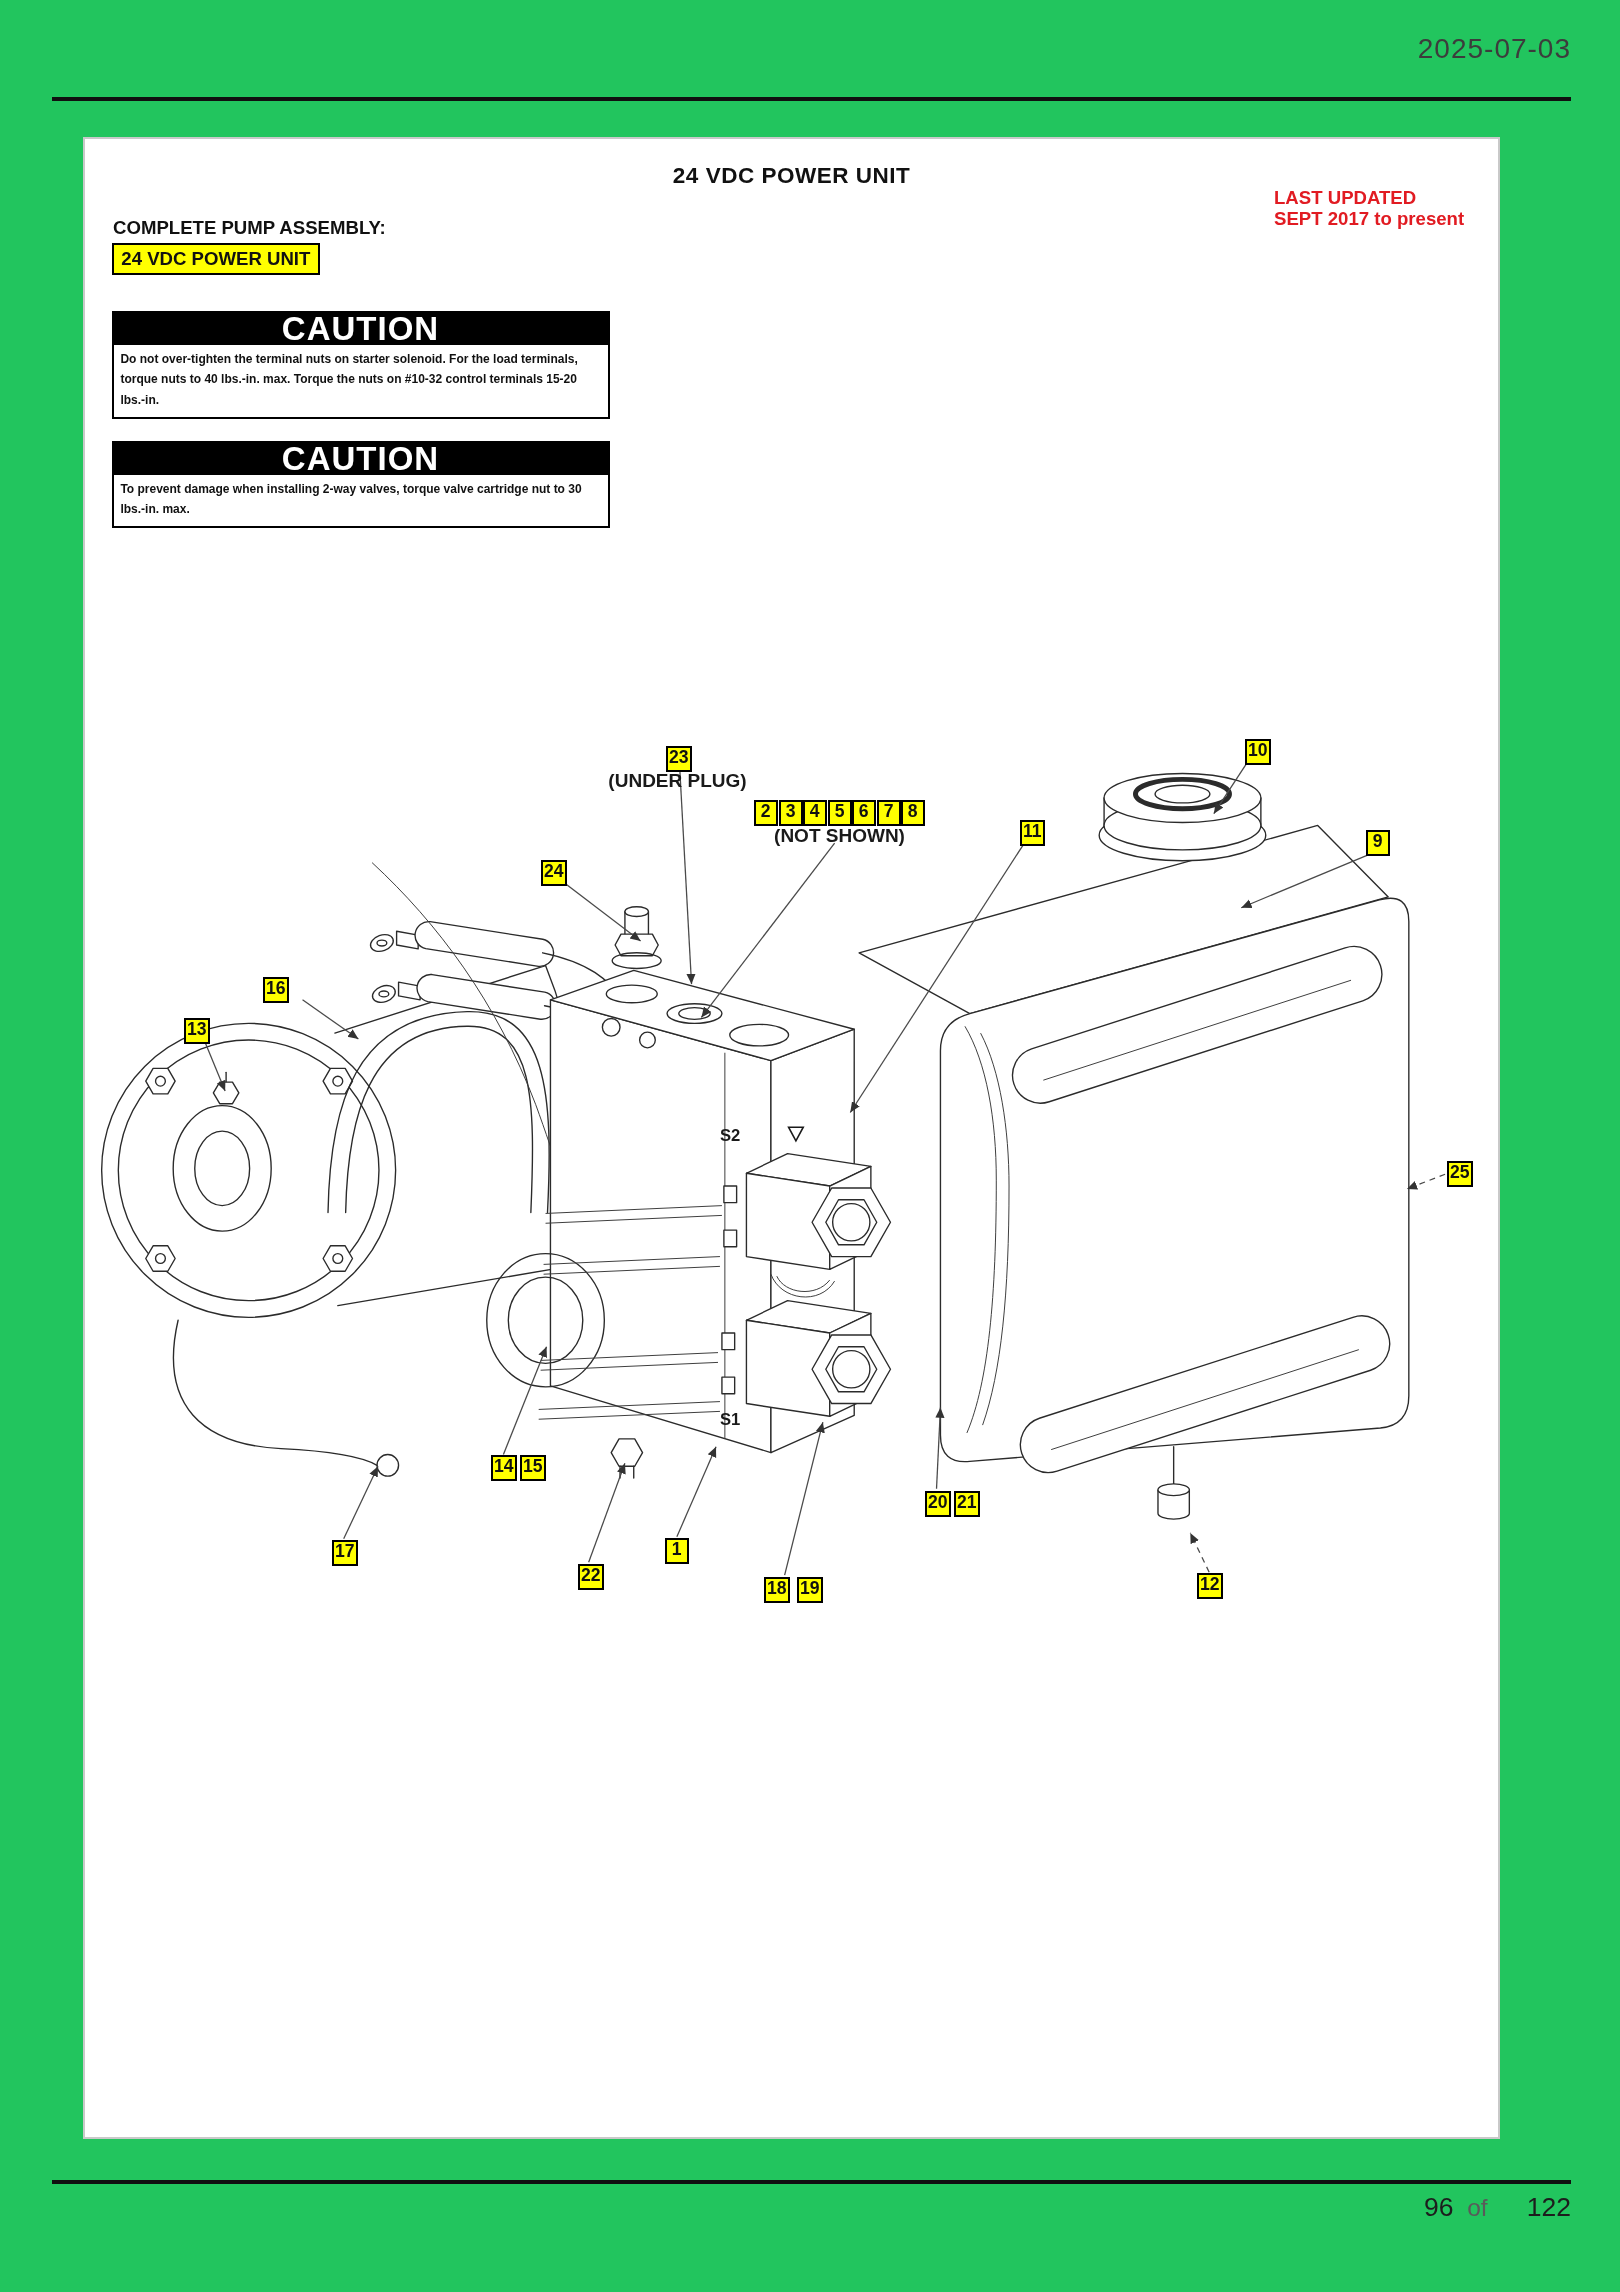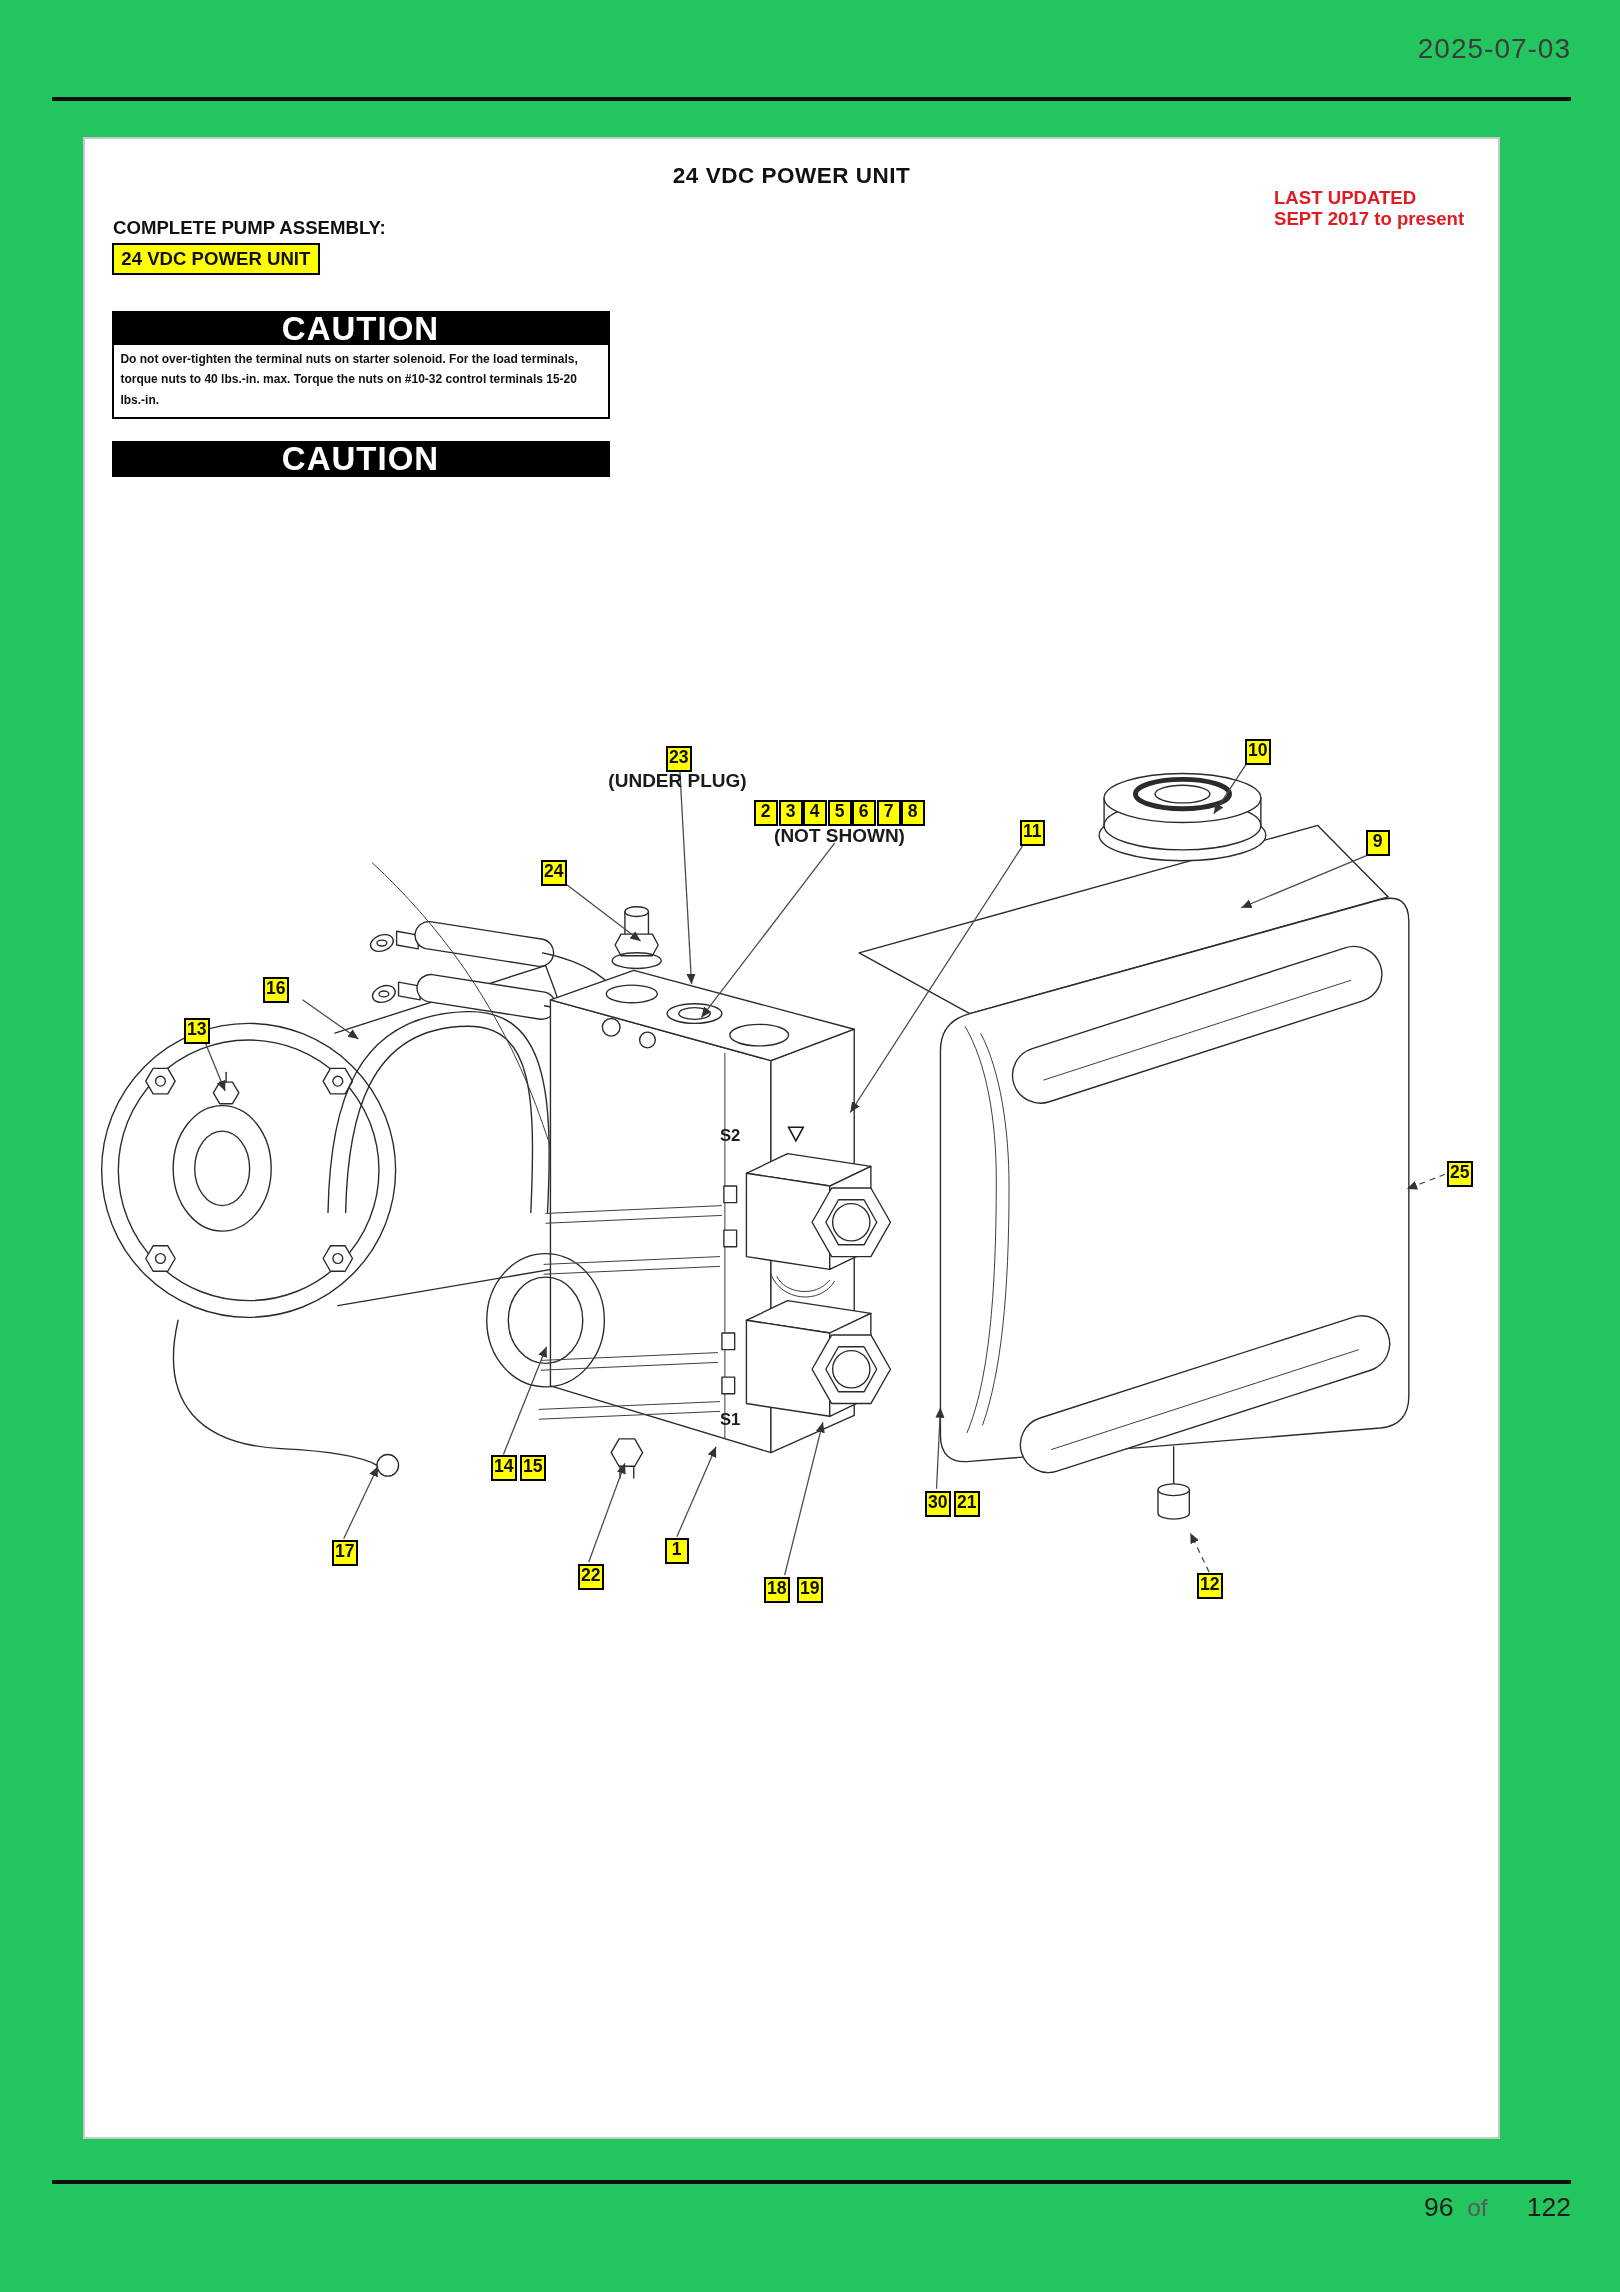--- a/index.html
+++ b/index.html
@@ -61,20 +61,21 @@
     <div class="cpa">COMPLETE PUMP ASSEMBLY:</div>
     <div class="hl">24 VDC POWER UNIT</div>
 
     <div class="caution c1">
       <div class="hd">CAUTION</div>
       <div class="bd">Do not over-tighten the terminal nuts on starter solenoid. For the load terminals, torque nuts to 40 lbs.-in. max. Torque the nuts on #10-32 control terminals 15-20 lbs.-in.</div>
     </div>
 
     <div class="caution c2">
       <div class="hd">CAUTION</div>
+      <div class="bd">To prevent damage when installing 2-way valves, torque valve cartridge nut to 30 lbs.-in. max.</div>
     </div>
 
     <svg class="draw" width="1413" height="1998" viewBox="0 0 1442 2038">
       <defs>
         <marker id="arr" viewBox="0 0 10 10" refX="9" refY="5" markerWidth="9" markerHeight="9" orient="auto-start-reverse">
           <path d="M0,1 L9,5 L0,9 z" fill="#333"></path>
         </marker>
       </defs>
 
       <g>
@@ -246,21 +247,21 @@
         <div class="co" style="left: 178px; top: 838px;">16</div>
         <div class="co" style="left: 99px; top: 879px;">13</div>
         <div class="co" style="left: 1362px; top: 1022px;">25</div>
         <div class="co" style="left: 406px; top: 1316px;">14</div>
         <div class="co" style="left: 435px; top: 1316px;">15</div>
         <div class="co" style="left: 247px; top: 1401px;">17</div>
         <div class="co" style="left: 493px; top: 1425px;">22</div>
         <div class="co" style="left: 580px; top: 1399px;">1</div>
         <div class="co" style="left: 679px; top: 1438px;">18</div>
         <div class="co" style="left: 712px; top: 1438px;">19</div>
-        <div class="co" style="left: 840px; top: 1352px;">30</div>
+        <div class="co" style="left: 840px; top: 1352px;">20</div>
         <div class="co" style="left: 869px; top: 1352px;">21</div>
         <div class="co" style="left: 1112px; top: 1434px;">12</div>
       </div>
   </div>
 
   <div class="rule bottom"></div>
   <div class="footer">
     <span>96</span><span class="of">of</span><span class="total">122</span>
   </div>
 </div>

